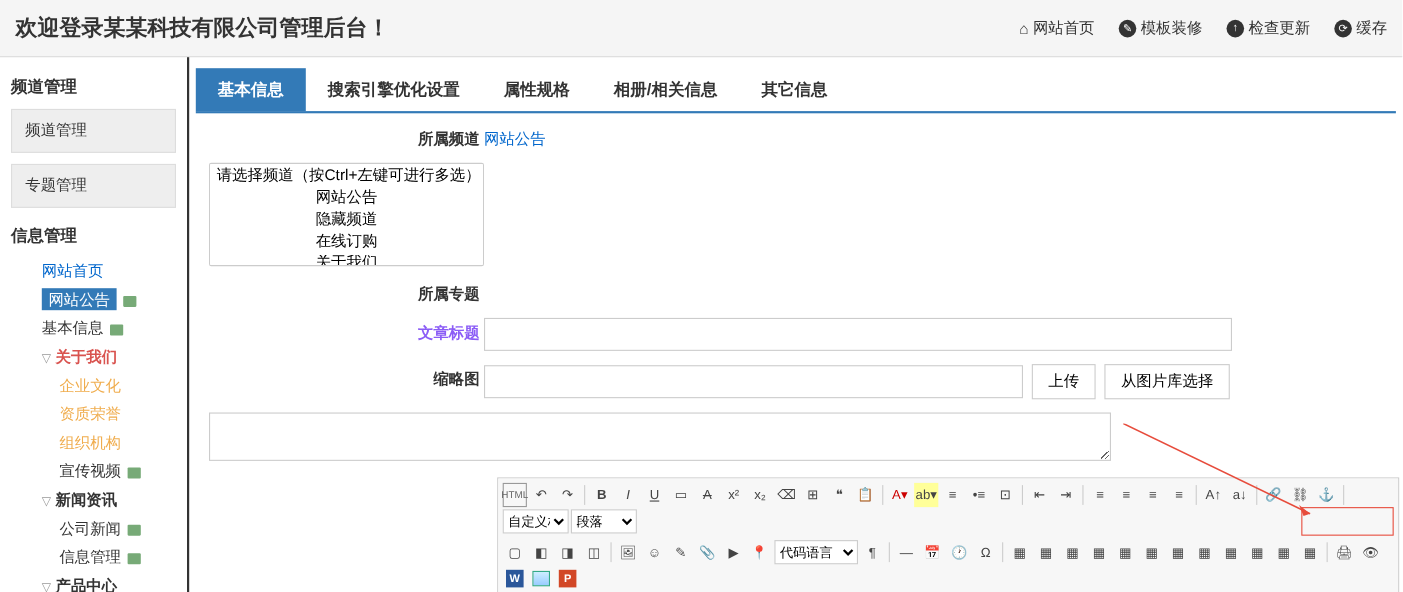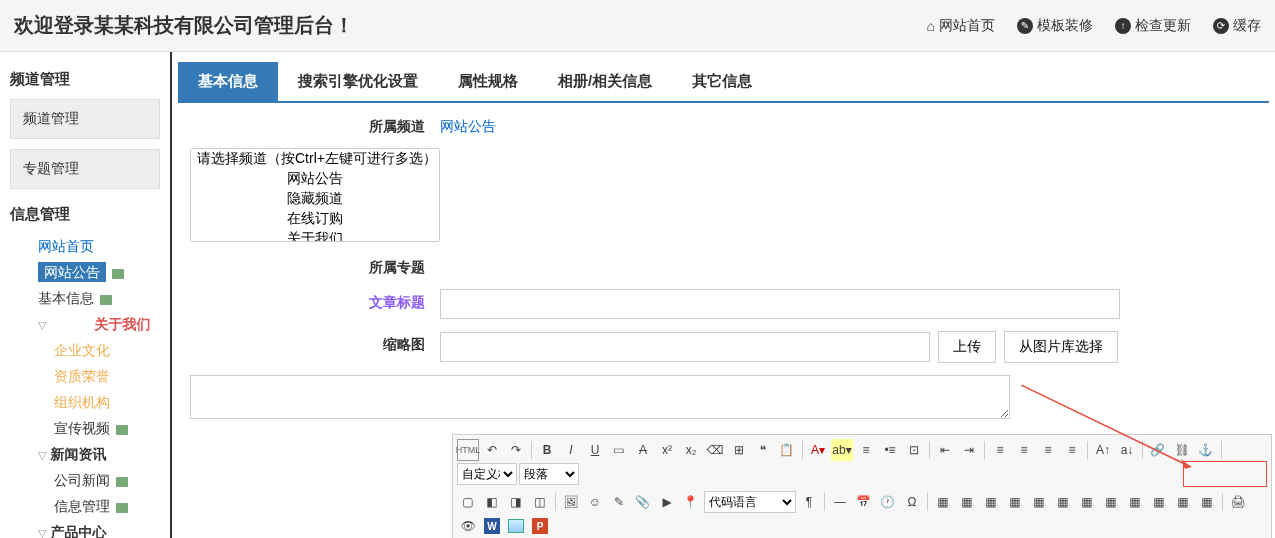--- a/index.html
+++ b/index.html
@@ -12,32 +12,32 @@
 .layout { display: flex; }
 .sidebar { width: 170px; flex-shrink: 0; padding: 12px 10px; }
 .side-section-title { font-size: 15px; font-weight: bold; color: #333; padding: 6px 0 10px 0; }
 .side-btn { display: block; width: 100%; background: #eee; border: 1px solid #ddd; color: #333; text-align: left; padding: 10px 12px; font-size: 14px; margin-bottom: 10px; cursor: pointer; }
 .tree { list-style: none; }
 .tree li { padding: 4px 0 4px 0; }
 .tree a { text-decoration: none; color: #333; font-size: 14px; cursor: pointer; }
 .tree .indent1 { padding-left: 28px; }
 .tree .indent2 { padding-left: 44px; }
 .tree .blue { color: #0066cc; }
-.tree .red { color: #d9534f; margin-left: 44px; }
+.tree .red { color: #d9534f; }
 .tree .orange { color: #f0ad4e; }
 .tree .active { background: #337ab7; color: #fff; padding: 2px 6px; }
 .expander { color: #999; font-size: 11px; margin-right: 4px; cursor: pointer; }
 .mini-icon { display: inline-block; width: 12px; height: 10px; background: #7a7; margin-left: 6px; vertical-align: middle; border-radius: 1px; }
 .content { flex: 1; border-left: 2px solid #333; padding: 10px 0 0 0; }
 .tabs { display: flex; border-bottom: 2px solid #337ab7; margin: 0 6px; }
 .tab { padding: 10px 20px; font-size: 15px; color: #333; cursor: pointer; font-weight: bold; }
 .tab.active { background: #337ab7; color: #fff; }
 .form-area { padding: 10px 18px; }
 .form-row { display: flex; align-items: flex-start; margin-bottom: 12px; }
-.form-label { width: 250px; text-align: right; padding-right: 15px; font-size: 14px; font-weight: bold; color: #333; padding-top: 5px; }
+.form-label { width: 250px; text-align: right; padding-right: 4px; font-size: 14px; font-weight: bold; color: #333; padding-top: 5px; }
 .form-label.red { color: #8b5cf6; }
 .form-value { flex: 1; }
 .form-value.blue-text { color: #0066cc; font-size: 14px; padding-top: 5px; }
 .multi-select { width: 250px; height: 94px; border: 1px solid #ccc; font-size: 14px; overflow-y: scroll; }
 .multi-select option { padding: 1px 6px; text-align: center; }
 .input-full { width: 100%; max-width: 680px; height: 30px; border: 1px solid #ccc; padding: 0 8px; font-size: 14px; }
 .btn { display: inline-block; border: 1px solid #ccc; background: #fff; padding: 6px 14px; font-size: 14px; cursor: pointer; margin-left: 8px; }
 .textarea { width: 100%; max-width: 820px; height: 44px; border: 1px solid #ccc; }
 .editor-wrap { width: 100%; max-width: 820px; border: 1px solid #ccc; margin-left: 262px; }
 .toolbar { background: #f7f7f7; border-bottom: 1px solid #ddd; padding: 4px 4px; display: flex; flex-wrap: wrap; align-items: center; gap: 2px; position: relative; }
@@ -197,21 +197,21 @@
           <span class="tbtn">◧</span>
           <span class="tbtn">◨</span>
           <span class="tbtn">◫</span>
           <span class="tsep"></span>
           <span class="tbtn">🖼</span>
           <span class="tbtn">☺</span>
           <span class="tbtn">✎</span>
           <span class="tbtn">📎</span>
           <span class="tbtn">▶</span>
           <span class="tbtn">📍</span>
-          <select class="tsel" style="width:92px"><option>代码语言</option></select>
+          <select class="tsel" style="width:76px"><option>代码语言</option></select>
           <span class="tbtn">¶</span>
           <span class="tsep"></span>
           <span class="tbtn">—</span>
           <span class="tbtn">📅</span>
           <span class="tbtn">🕐</span>
           <span class="tbtn">Ω</span>
           <span class="tsep"></span>
           <span class="tbtn">▦</span>
           <span class="tbtn">▦</span>
           <span class="tbtn">▦</span>

